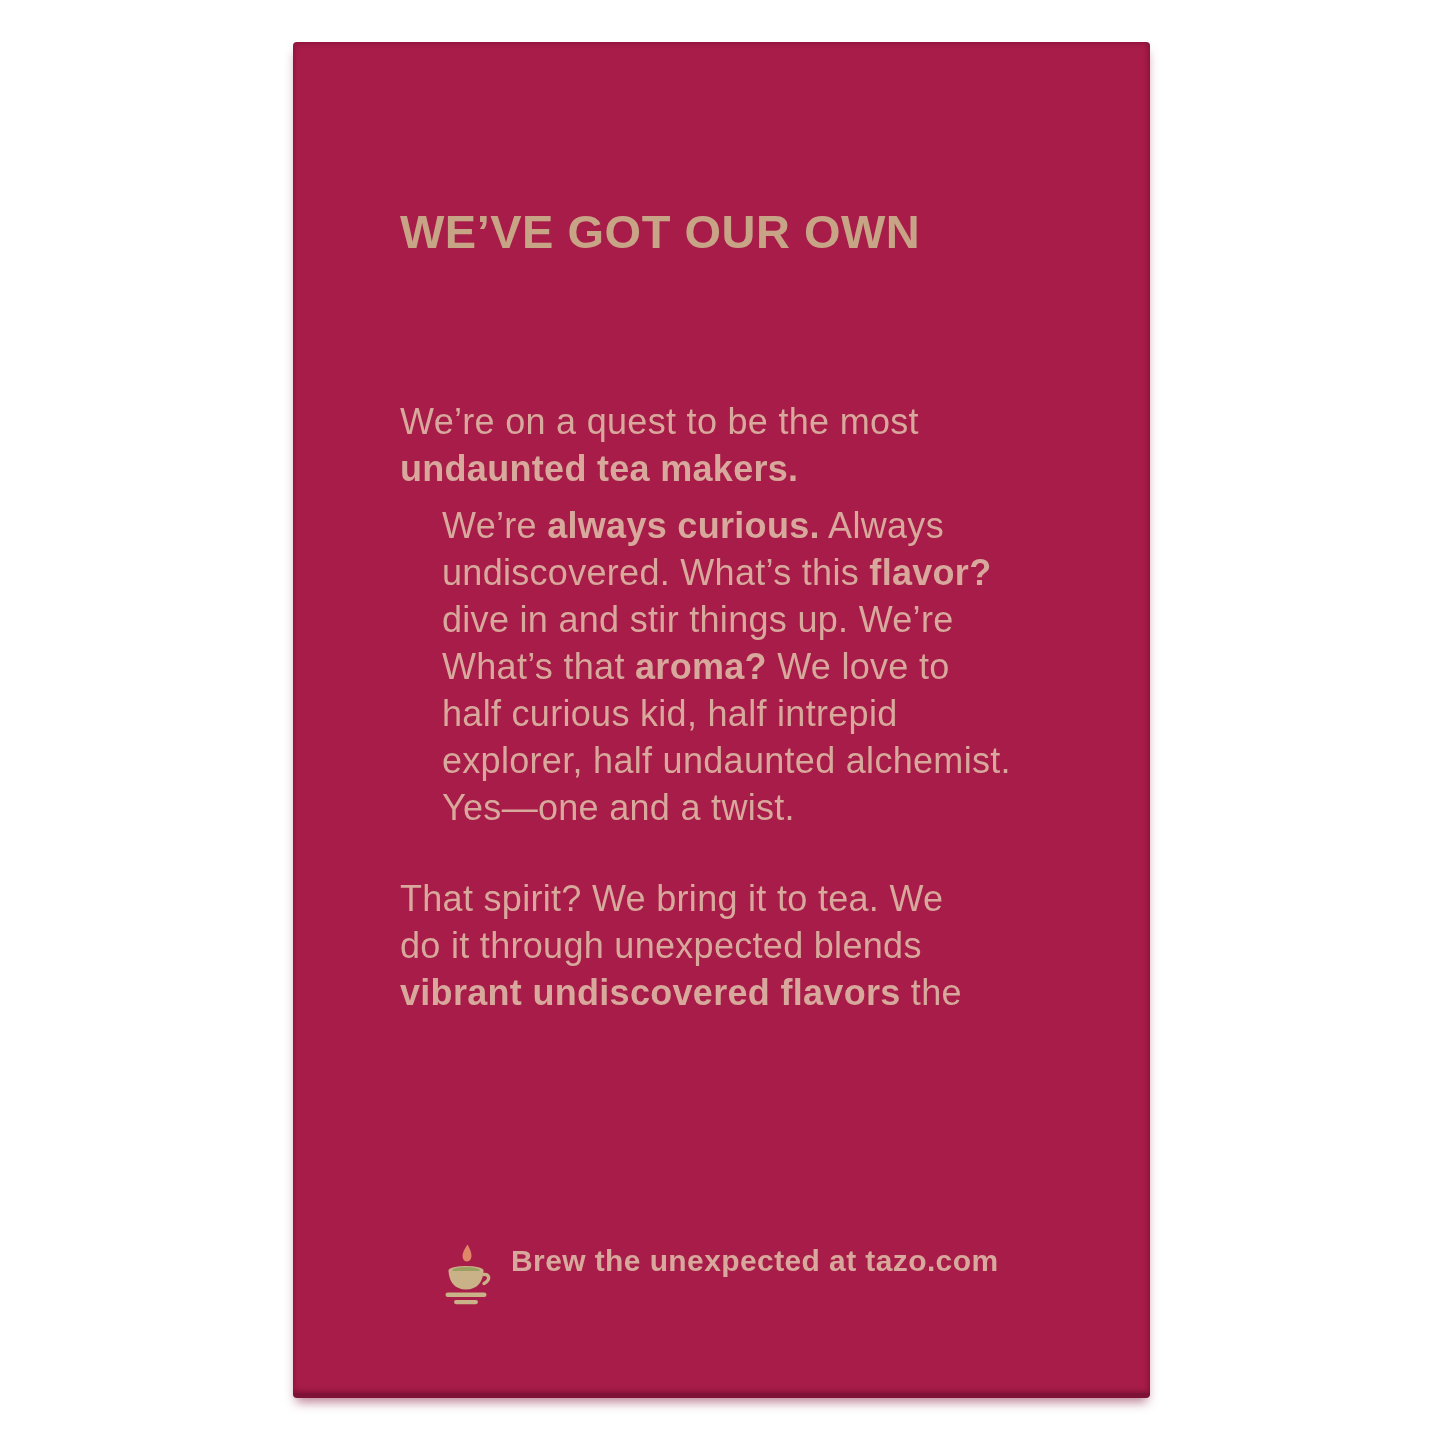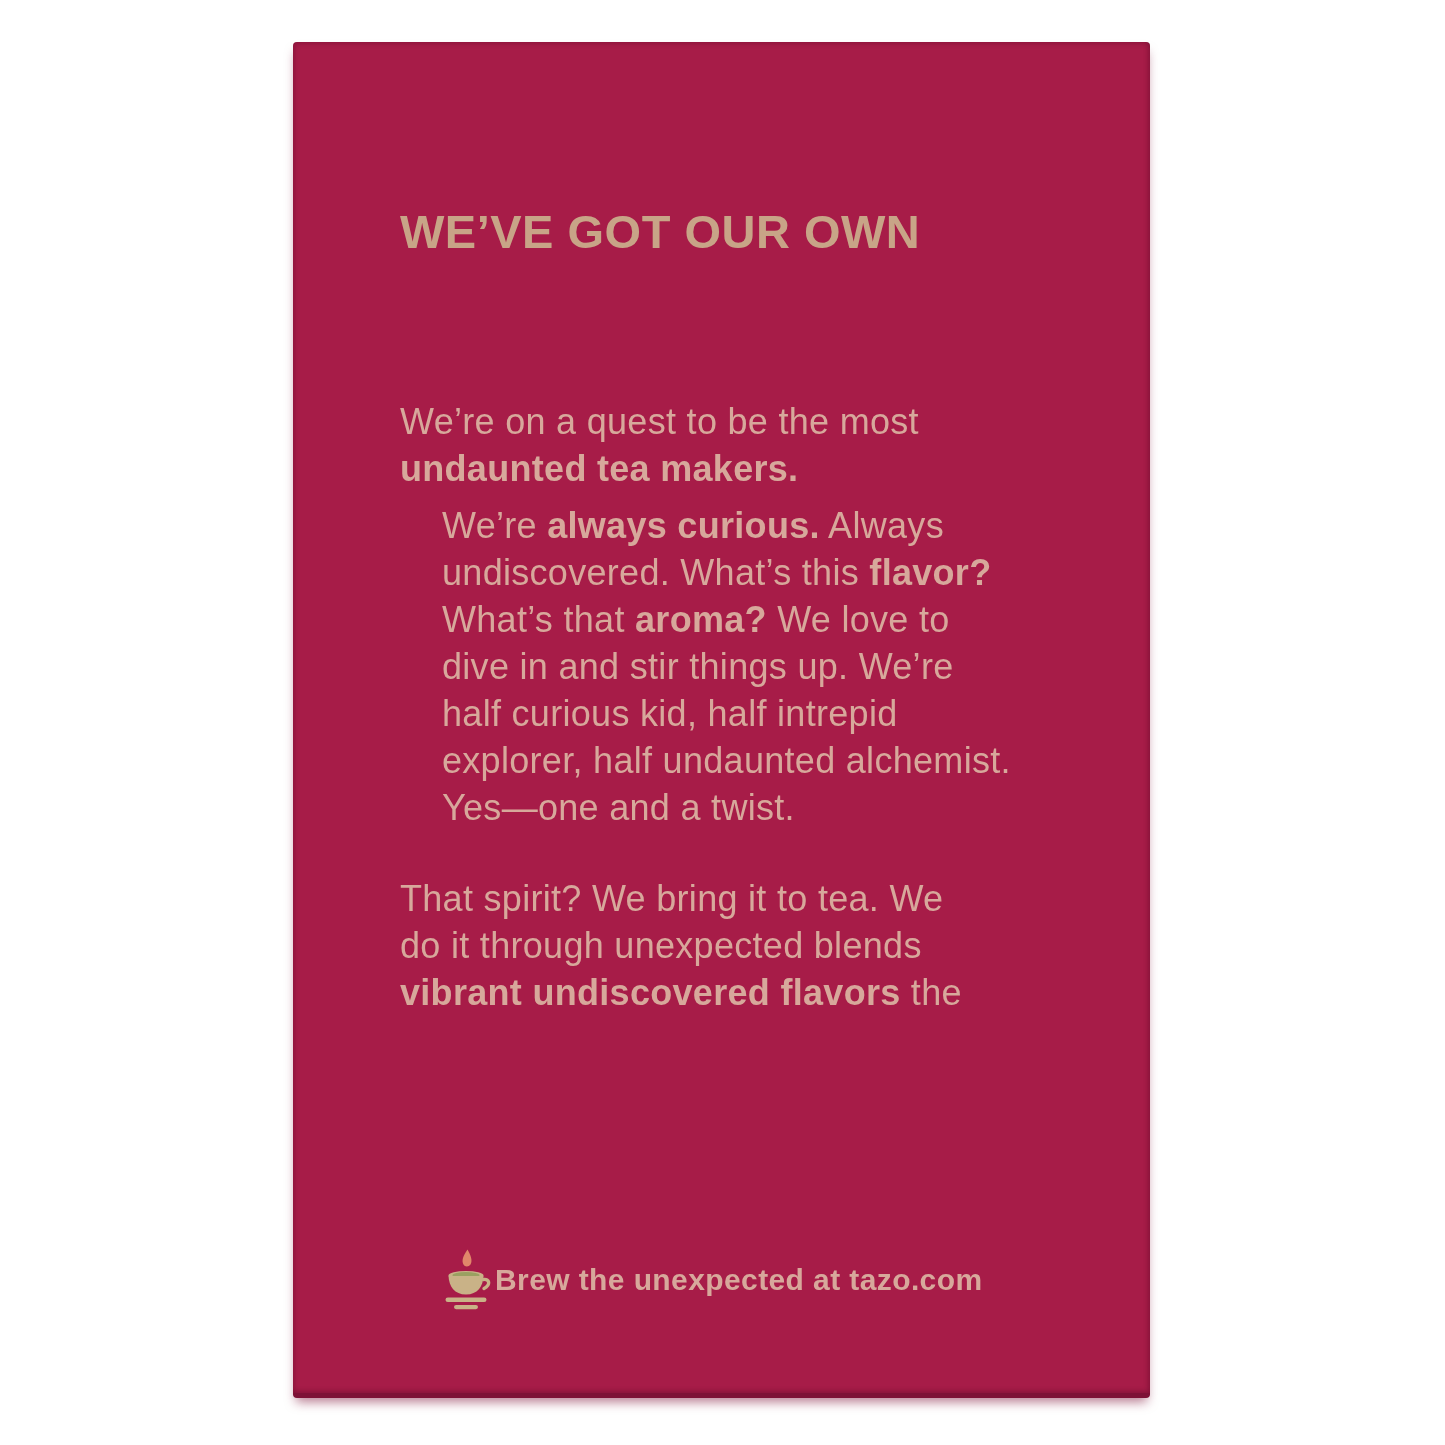--- a/index.html
+++ b/index.html
@@ -46,22 +46,22 @@
   .para-intro     { top: 328px; margin-top: 28px; }
   .para-curiosity { top: 460px; margin-left: 42px; }
   .para-spirit    { top: 833px; }
   .line { white-space: nowrap; }
   .para .b { font-weight: 700; }
   .footer {
     position: absolute;
     left: 144px; top: 1202px;
     height: 72px;
     display: flex;
-    align-items: center;
-    gap: 0;
+    align-items: flex-start;
+    gap: 16px;
   }
   .footer svg { display: block; }
   .tagline {
     font-size: 30px;
     font-weight: 700;
     letter-spacing: 0.4px;
     color: var(--body-color, #d7a89b);
     white-space: nowrap;
   }
 </style>
@@ -76,22 +76,22 @@
       </div>
 
     <div class="para para-intro">
         <div class="line"><span>We’re on a quest to be the most</span></div>
         <div class="line"><span class="b">undaunted tea makers.</span></div>
       </div>
 
     <div class="para para-curiosity">
         <div class="line"><span>We’re </span><span class="b">always curious.</span><span> Always</span></div>
         <div class="line"><span>undiscovered. What’s this </span><span class="b">flavor?</span></div>
+        <div class="line"><span>dive in and stir things up. We’re</span></div>
         <div class="line"><span>What’s that </span><span class="b">aroma?</span><span> We love to</span></div>
-        <div class="line"><span>dive in and stir things up. We’re</span></div>
         <div class="line"><span>half curious kid, half intrepid</span></div>
         <div class="line"><span>explorer, half undaunted alchemist.</span></div>
         <div class="line"><span>Yes—one and a twist.</span></div>
       </div>
 
     <div class="para para-spirit">
         <div class="line"><span>That spirit? We bring it to tea. We</span></div>
         <div class="line"><span>do it through unexpected blends</span></div>
         <div class="line"><span class="b">vibrant undiscovered flavors</span><span> the</span></div>
       </div>

